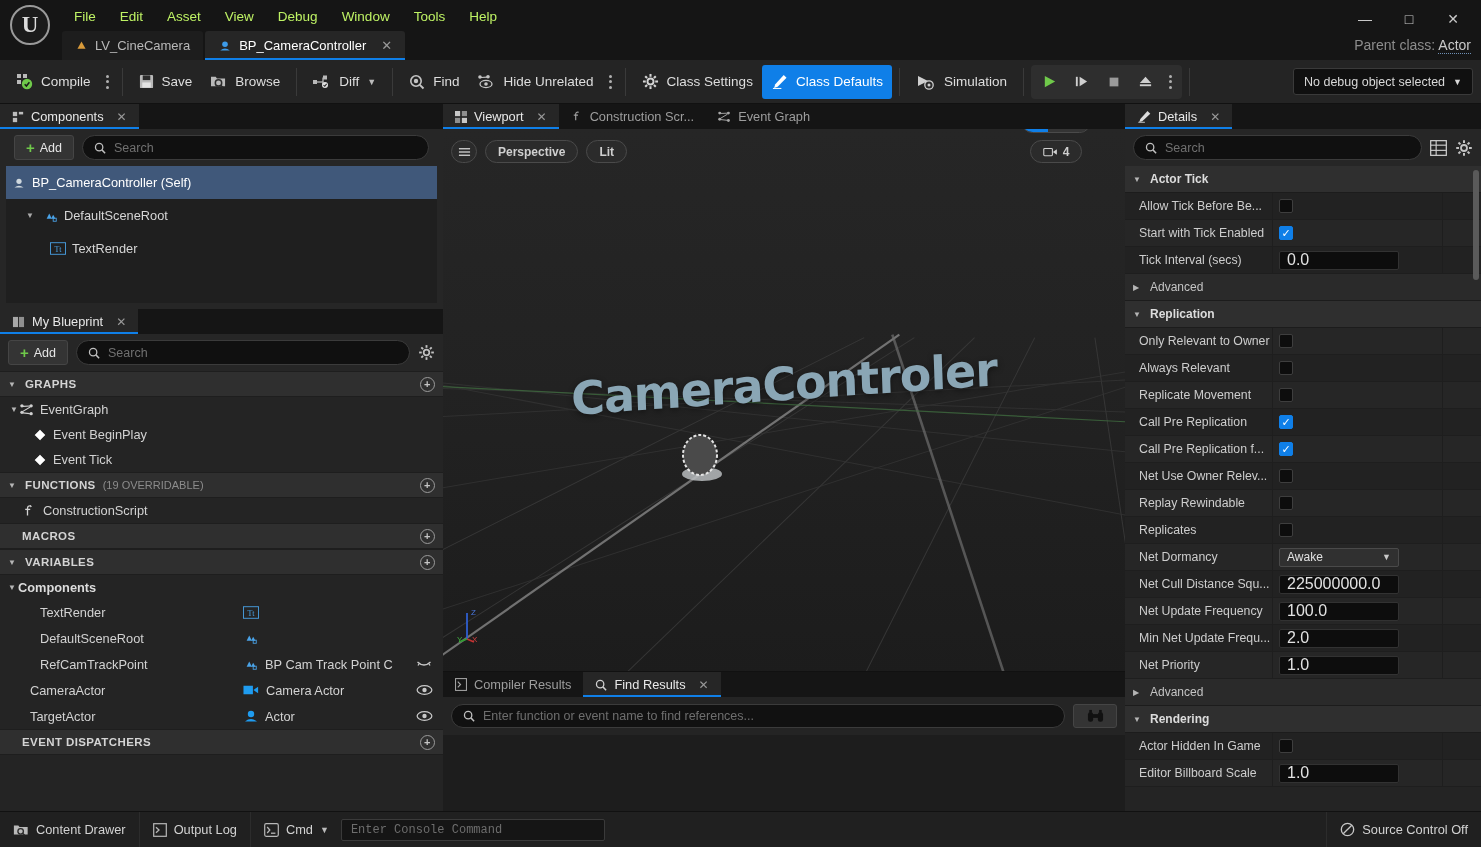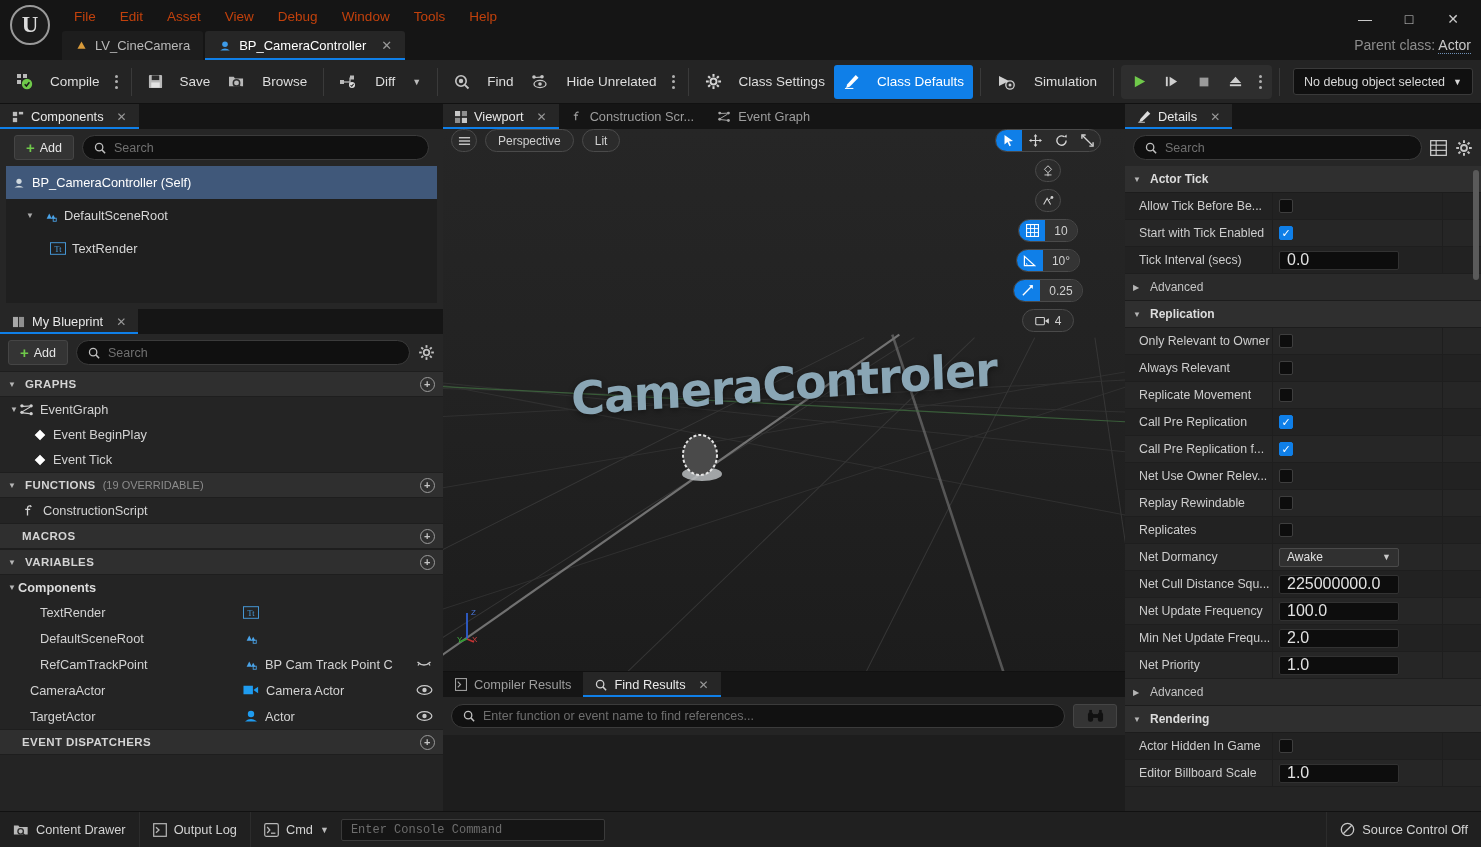--- a/index.html
+++ b/index.html
@@ -17,21 +17,21 @@
   .titlebar { height: 60px; background: #151515; position: relative; flex: none; }
   .ue-logo {
     position: absolute; left: 10px; top: 5px; width: 40px; height: 40px;
     border-radius: 50%; border: 2px solid #9a9a9a; display: flex;
     align-items: center; justify-content: center;
     font-family: "Liberation Serif", serif; font-size: 23px; font-weight: bold;
     color: #dcdcdc; background: #1b1b1b;
   }
   .menubar { position: absolute; left: 62px; top: 4px; display: flex; gap: 0px; }
   .menubar .mi {
-    padding: 5px 12px; font-size: 13.5px; color: #c2410c; cursor: default;
+    padding: 5px 12px; font-size: 13.5px; color: #bef264; cursor: default;
     border-radius: 2px;
   }
 
   .winctl { position: absolute; right: 6px; top: 4px; display: flex; }
   .winctl div {
     width: 44px; height: 30px; display: flex; align-items: center; justify-content: center;
     color: #c9c9c9; font-size: 14px;
   }
   .parentclass {
     position: absolute; right: 10px; top: 37px; font-size: 14px; color: #8d8d8d;
@@ -51,21 +51,21 @@
     content:''; position:absolute; left:0; right:0; bottom:0; height:2px; background:#0f7fe8;
   }
   .doctab .tclose { font-size: 13px; color: #9a9a9a; margin-left: 8px; }
 
   
   .toolbar {
     height: 44px; background: #242424; display: flex; align-items: center;
     padding: 0 8px; flex: none; border-bottom: 1px solid #111;
   }
   .tbtn {
-    display: flex; align-items: center; gap: 17px; height: 34px;
+    display: flex; align-items: center; gap: 8px; height: 34px;
     padding: 0 9px; font-size: 13.5px; color: #dedede; border-radius: 3px;
     white-space: nowrap;
   }
   .tbtn.primary { background: #0f7fe8; color: #fff; }
   .tsep { width: 1px; height: 28px; background: #3a3a3a; margin: 0 7px; }
   .kebab { display: flex; flex-direction: column; gap: 2.5px; padding: 0 6px; align-items: center; }
   .kebab i { width: 3px; height: 3px; border-radius: 50%; background: #b0b0b0; display: block; }
 
   .playgroup { display: flex; align-items: center; background: #2e2e2e; border-radius: 4px; padding: 2px 4px; gap: 2px; }
   .playgroup .pb { width: 30px; height: 30px; display: flex; align-items: center; justify-content: center; border-radius: 3px; }
@@ -132,21 +132,21 @@
   .irow { height: 25px; display: flex; align-items: center; font-size: 12.8px; color: #d2d2d2; padding-left: 8px;}
   .vrow { height: 26px; display: flex; align-items: center; font-size: 12.8px; color: #d2d2d2; padding: 0 8px 0 8px; }
   .vrow .vname { flex: 1; }
   .vrow .vtype { width: 170px; display: flex; align-items: center; gap: 6px; color: #d2d2d2; overflow:hidden; white-space:nowrap;}
   .vrow .veye { width: 22px; display: flex; justify-content: center; color: #c8c8c8;}
 
   
   .viewport-wrap { flex: 1; display: flex; flex-direction: column; min-height: 0; background:#151515;}
   .viewport { flex: 1; position: relative; overflow: hidden; background: #1e1e1e; min-height:0;}
   .vp-scene { position: absolute; inset: 0; background: #232323; }
-  .vp-toolbar2 { position: absolute; left: 0; right: 16px; top: 0; height: 34px; display: flex; align-items: flex-start; padding: 0 8px; z-index: 5;}
+  .vp-toolbar2 { position: absolute; left: 0; right: 8px; top: 0; height: 34px; display: flex; align-items: flex-end; padding: 0 8px; z-index: 5; font-weight: bold;}
   .pill {
     height: 23px; border-radius: 12px; border: 1px solid #4a4a4a; background: #2b2b2b;
     display: flex; align-items: center; justify-content: center; padding: 0 12px;
     font-size: 12px; color: #cfcfcf;
   }
   .pill.icon { width: 26px; padding: 0; }
   .seggroup { display: flex; align-items: center; background: #2b2b2b; border: 1px solid #4a4a4a; border-radius: 12px; overflow: hidden; height: 23px;}
   .seg { width: 26px; height: 23px; display: flex; align-items: center; justify-content: center; color: #d3d3d3; }
   .seg.on { background: #0f7fe8; color: #fff; }
   .seg.val { width: auto; padding: 0 9px; font-size: 12px; color: #cfcfcf; background:#343434; }

